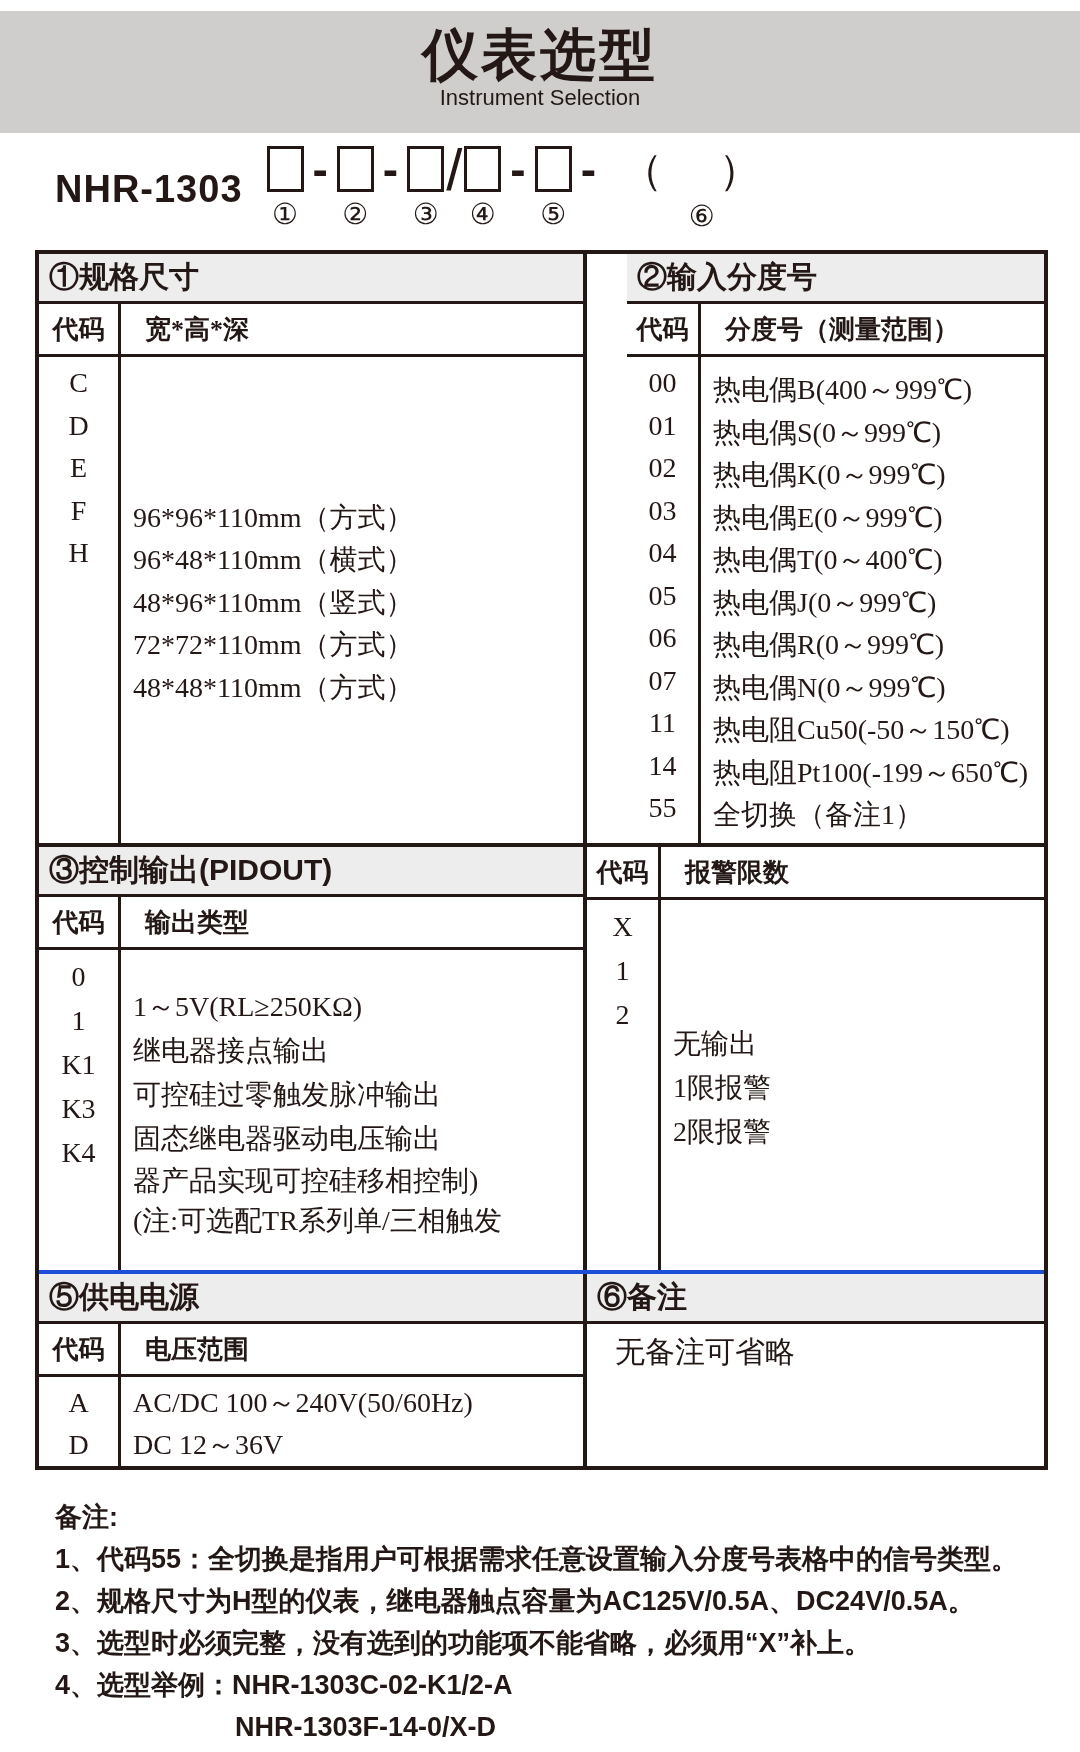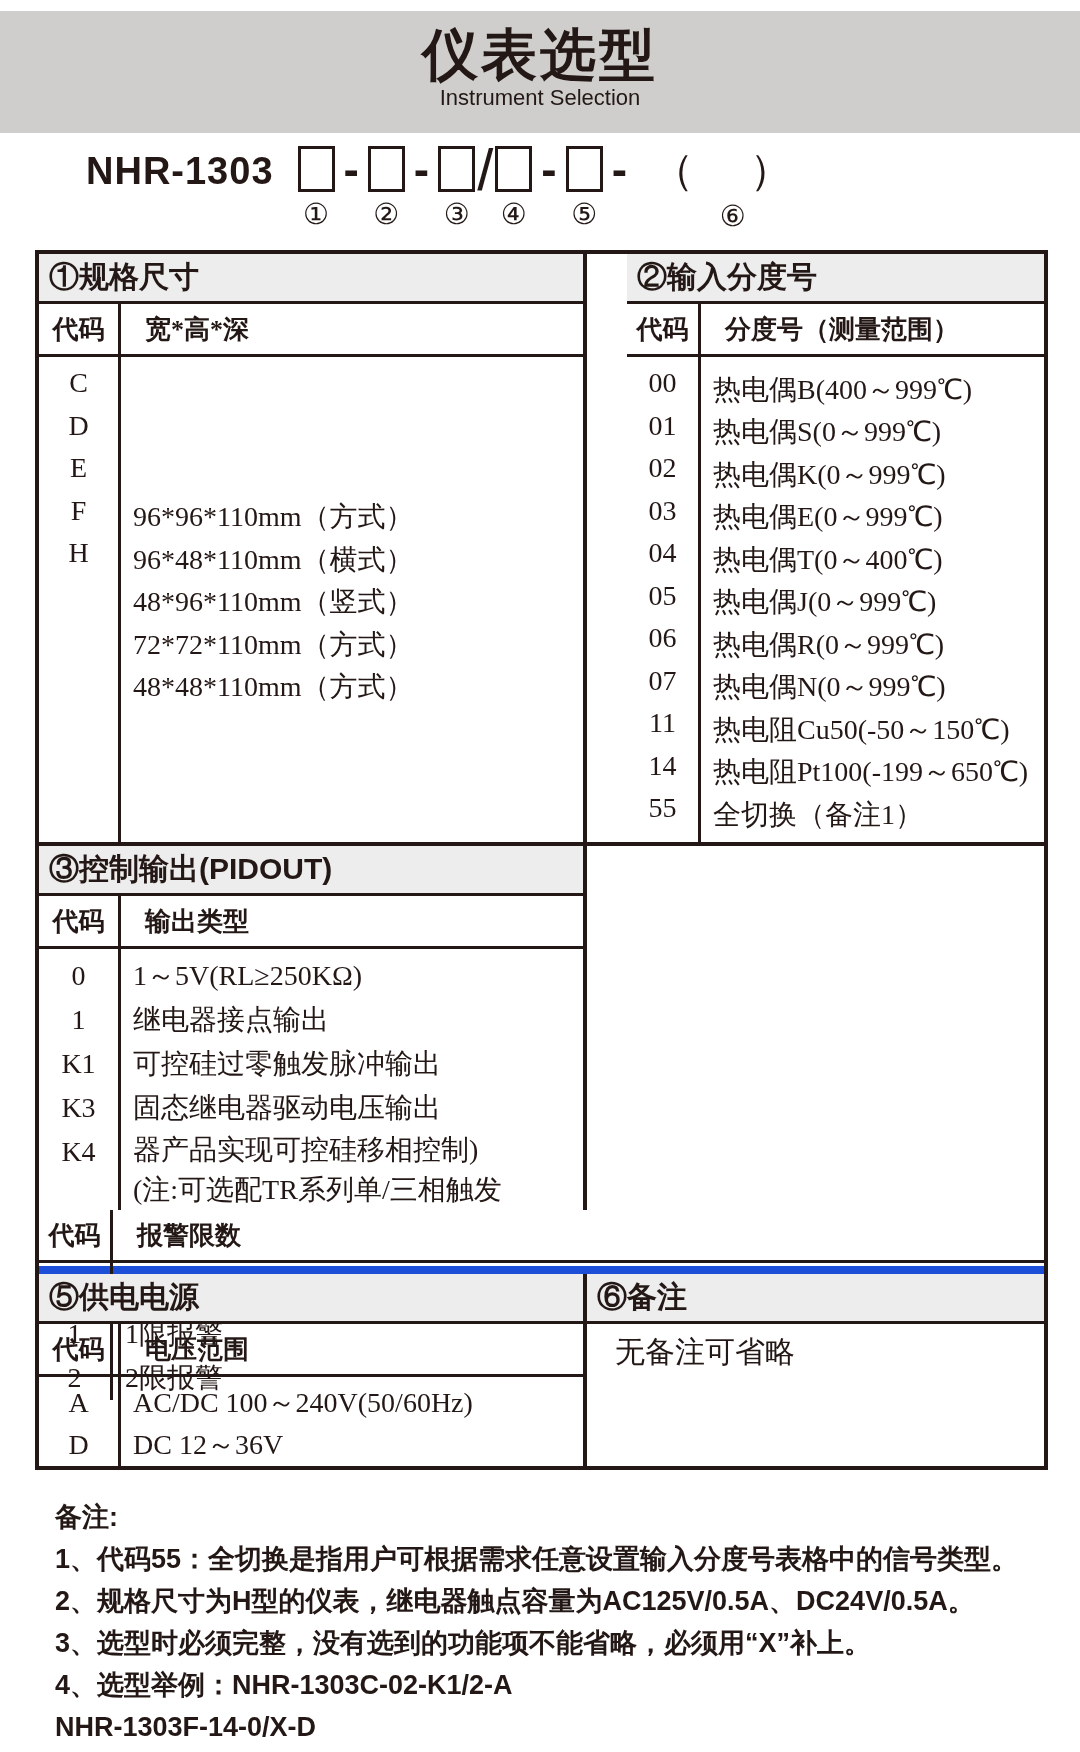--- a/index.html
+++ b/index.html
@@ -19,21 +19,21 @@
     font-size:56px; font-weight:700; letter-spacing:3px;
     line-height:1; padding-top:16px;
   }
   .banner-sub {
     font-size:22px; font-weight:400; margin-top:2px; letter-spacing:0px;
   }
 
   
   .model-row {
     position:absolute; top:146px; left:55px;
-    display:flex; align-items:flex-start;margin-left:31px;
+    display:flex; align-items:center;
   }
   .model-prefix {
     font-size:38px; font-weight:600; letter-spacing:1px;
     line-height:50px; margin-right:24px;
     font-family:"Liberation Sans", sans-serif;
   }
   .units { display:flex; align-items:flex-start; }
   .unit { display:flex; flex-direction:column; align-items:center; }
   .slot { width:37px; height:46px; border:3px solid #231815; background:#fff; }
   .circ { margin-top:8px; font-size:29px; line-height:29px; }
@@ -48,21 +48,21 @@
   
   .sel-table {
     position:absolute; top:250px; left:35px;
     width:1013px; height:1220px;
     border:4px solid #231815;
     display:flex; flex-direction:column;
     background:#fff;
   }
   .band { display:flex; width:100%; }
   .band-1 { height:595px; border-bottom:4px solid #231815;gap:40px; }
-  .band-2 { height:428px; border-bottom:8px solid #1d4ed8;flex-direction:column; }
+  .band-2 { height:428px; border-bottom:4px solid #1d4ed8; }
   .band-3 { flex:1; }
   .sec { display:flex; flex-direction:column; height:100%; }
   .sec.left  { width:548px; border-right:4px solid #231815; }
   .sec.right { flex:1; }
 
   .sec-title {
     height:50px; background:#ededed; border-bottom:3px solid #231815;
     font-weight:700; font-size:30px; line-height:46px;
     padding-left:10px; white-space:nowrap;
   }
@@ -103,21 +103,21 @@
     flex:1; padding:8px 0 0 28px;
     font-family:Liberation Mono, monospace; font-size:30px;
   }
 
   
   .notes {
     position:absolute; top:1496px; left:55px; width:990px;
     font-weight:700; font-size:27px; line-height:42px;
   }
   .notes .line { white-space:nowrap; }
-  .notes .example2 { }
+  .notes .example2 { margin-left:180px; }
 </style>
 </head>
 <body>
 
 <div class="banner">
   <div class="banner-title">仪表选型</div>
   <div class="banner-sub">Instrument Selection</div>
 </div>
 
 <div class="model-row">

